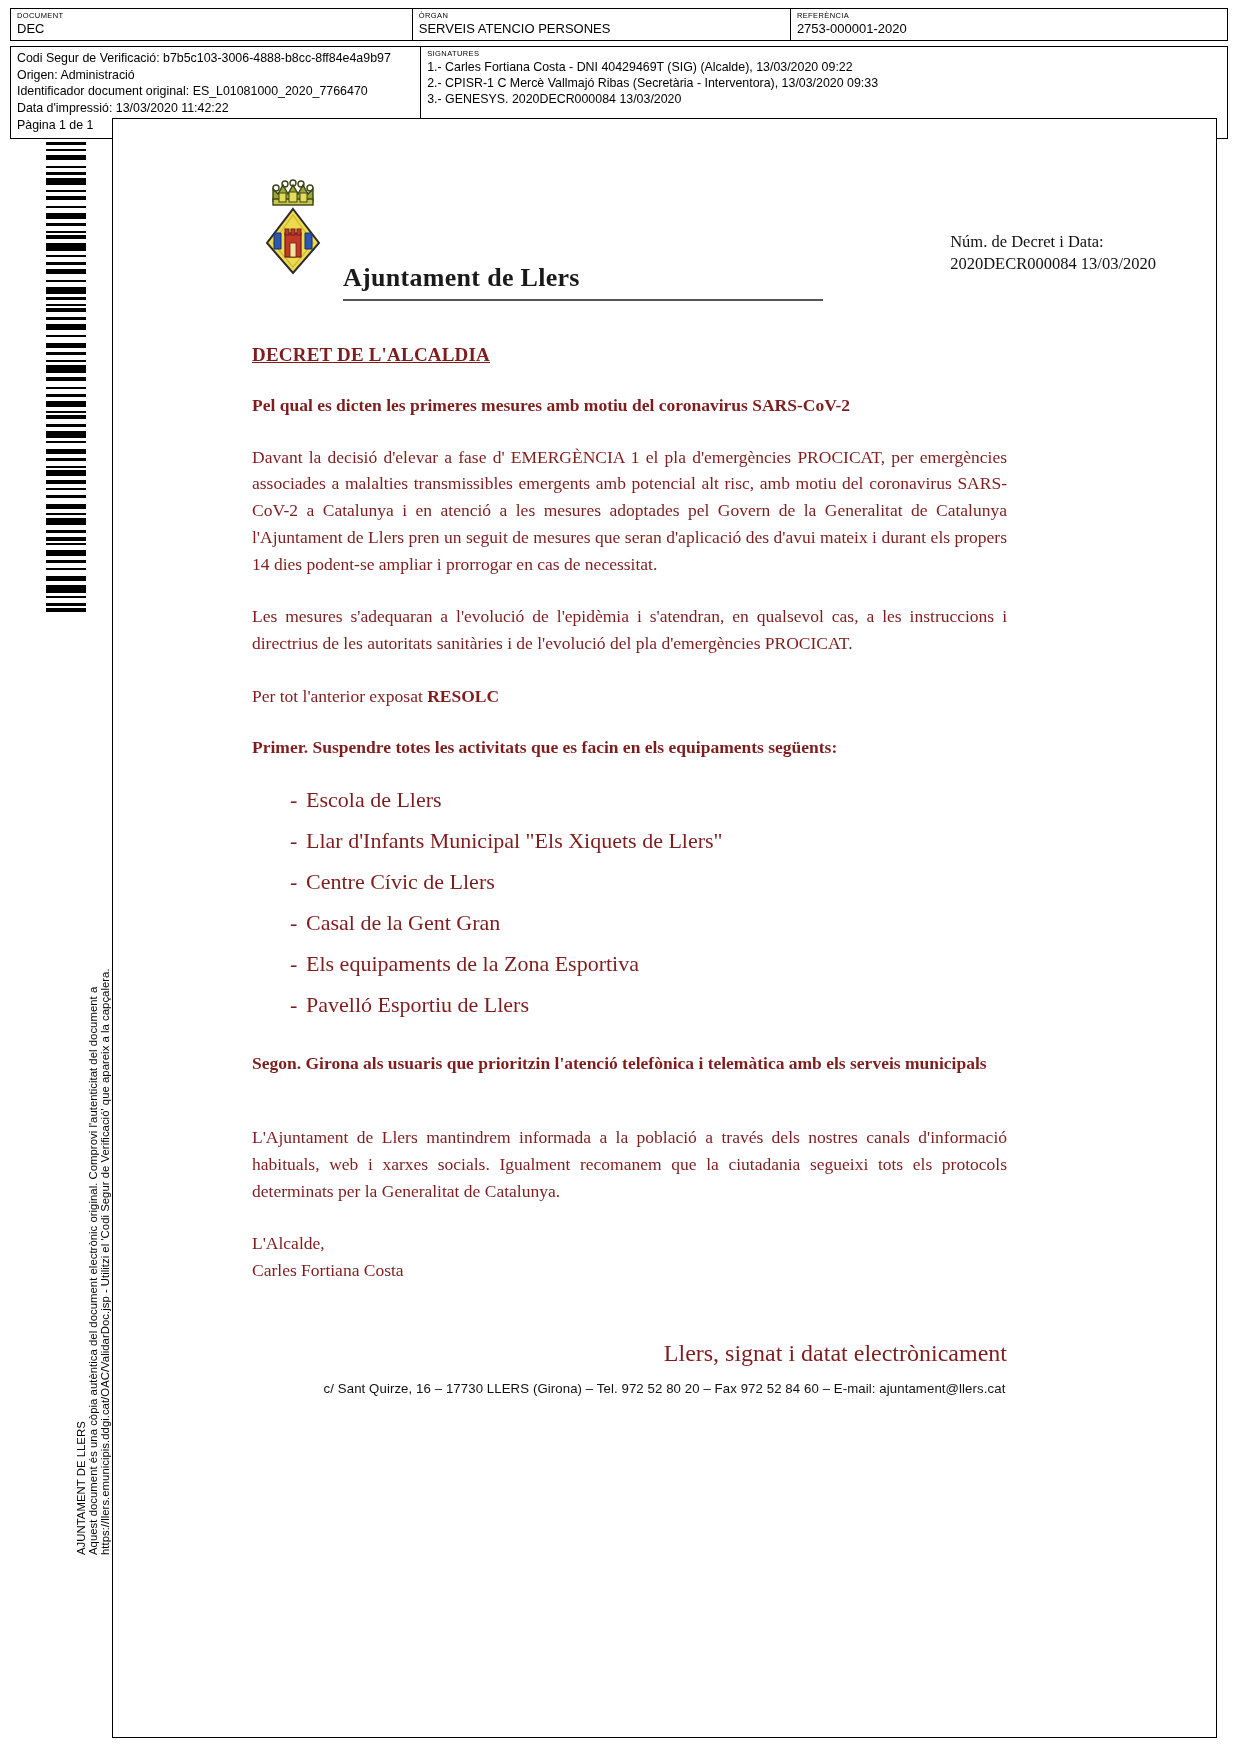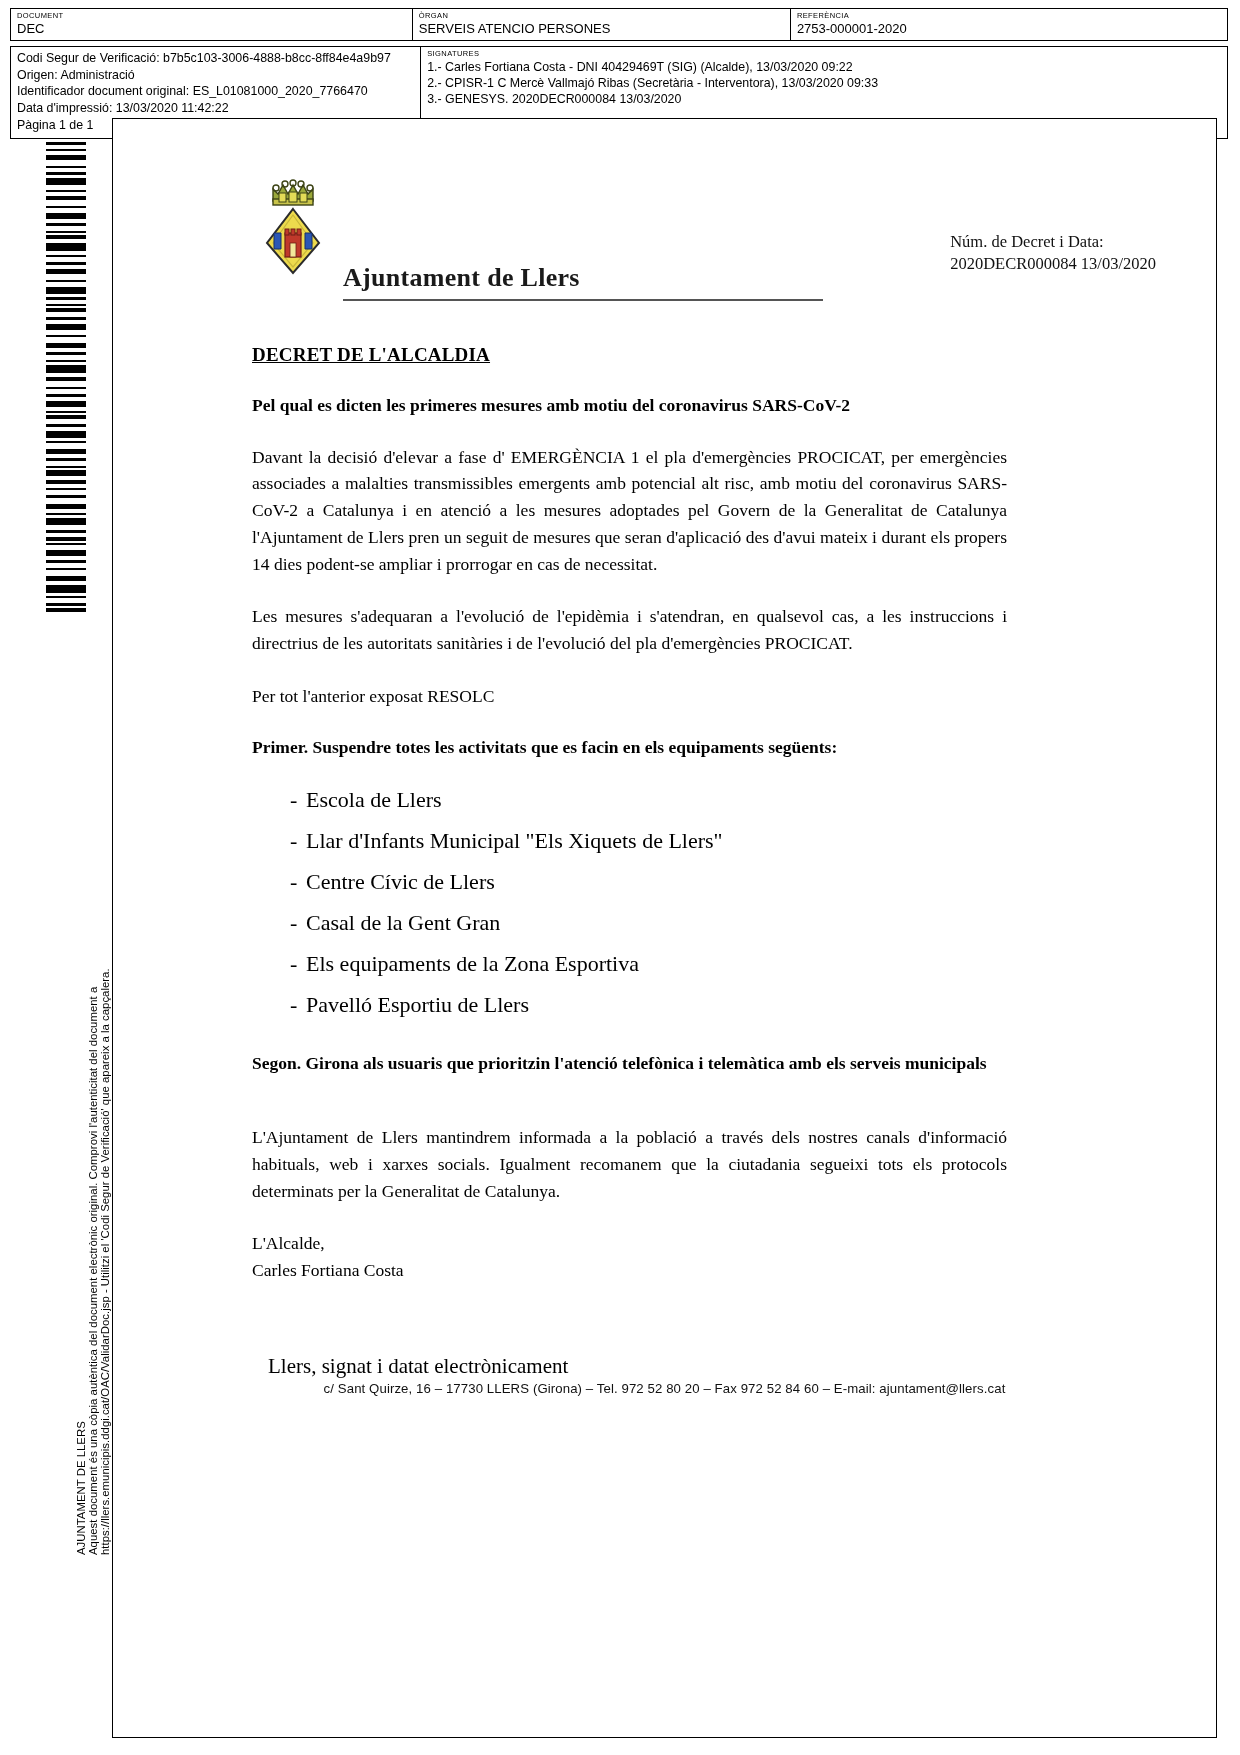--- a/index.html
+++ b/index.html
@@ -153,21 +153,21 @@
   }
   #decret-meta div { white-space: nowrap; }
 
   
   #body-copy {
     position: absolute;
     left: 139px;
     top: 225px;
     width: 755px;
     font-family: "Liberation Serif", serif;
-    color: #000000;
+    color: #7f1d1d;
   }
   h1.doc-title {
     font-size: 19px;
     font-weight: bold;
     margin: 0 0 28px 0;
     text-decoration: underline;
     letter-spacing: 0.2px;
   }
   h2.doc-sub {
     font-size: 17.5px;
@@ -179,21 +179,21 @@
     font-size: 17.5px;
     line-height: 1.53;
     margin: 0 0 26px 0;
     text-align: justify;
   }
   p.resolc {
     font-size: 17.5px;
     line-height: 1.5;
     margin: 0 0 26px 0;
   }
-  p.resolc b { font-weight: normal; }
+  p.resolc b { font-weight: bold; }
   h3.point {
     font-size: 17.5px;
     font-weight: bold;
     margin: 0 0 22px 0;
     line-height: 1.45;
   }
   ul.equip {
     list-style: none;
     margin: 0 0 30px 0;
     padding: 0 0 0 38px;
@@ -212,23 +212,24 @@
     left: 0;
     top: 0;
   }
   .sign-block {
     font-size: 17.5px;
     line-height: 1.5;
     margin: 0 0 26px 0;
   }
   .sign-block div { white-space: nowrap; }
   .closing {
-    font-size: 21px;
+    font-size: 24px;
     line-height: 1.5;
-    margin: 16px;
+    margin: 0;
+    text-align: right;
   }
   .spacer-lg { height: 26px; }
 
   
   #doc-footer {
     position: absolute;
     left: 0;
     right: 0;
     top: 1262px;
     text-align: center;

